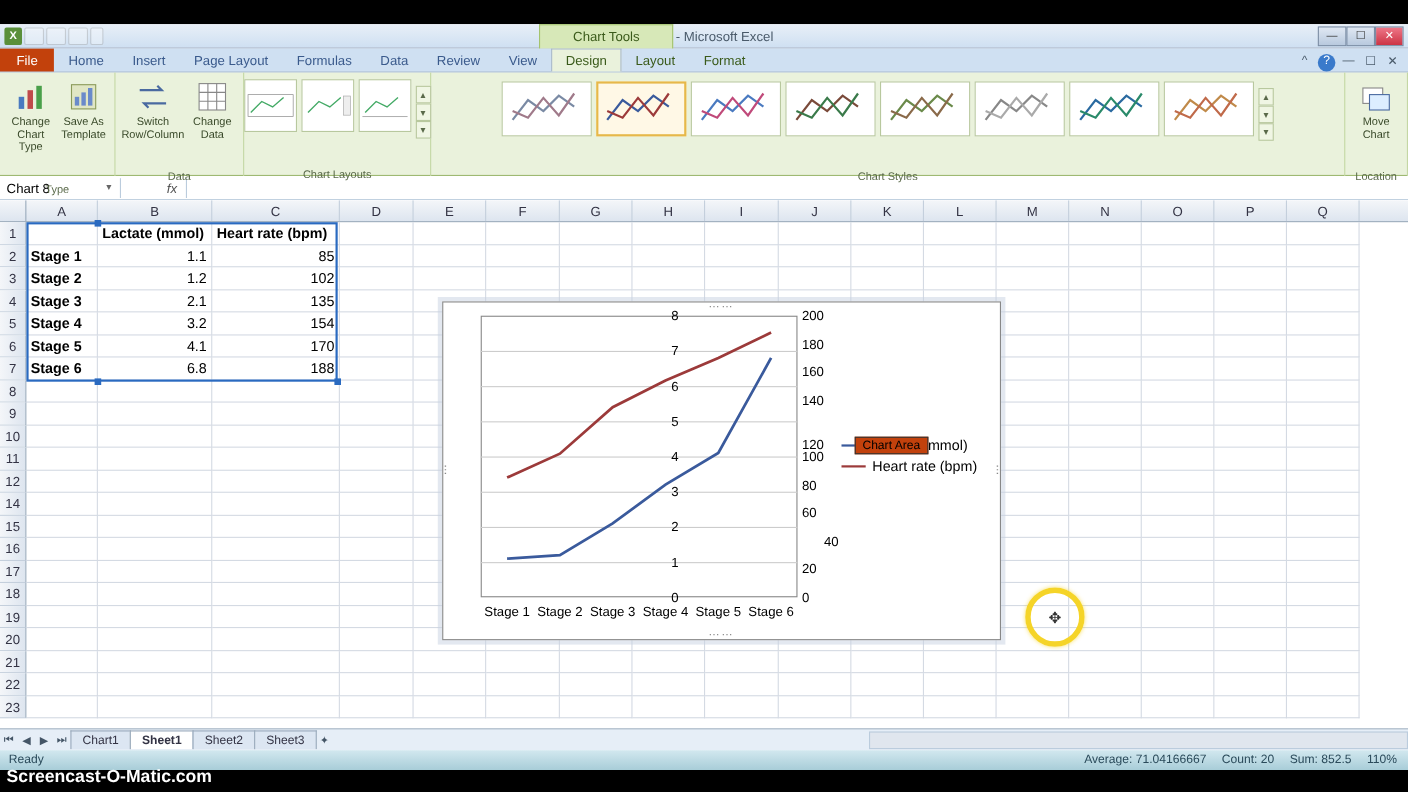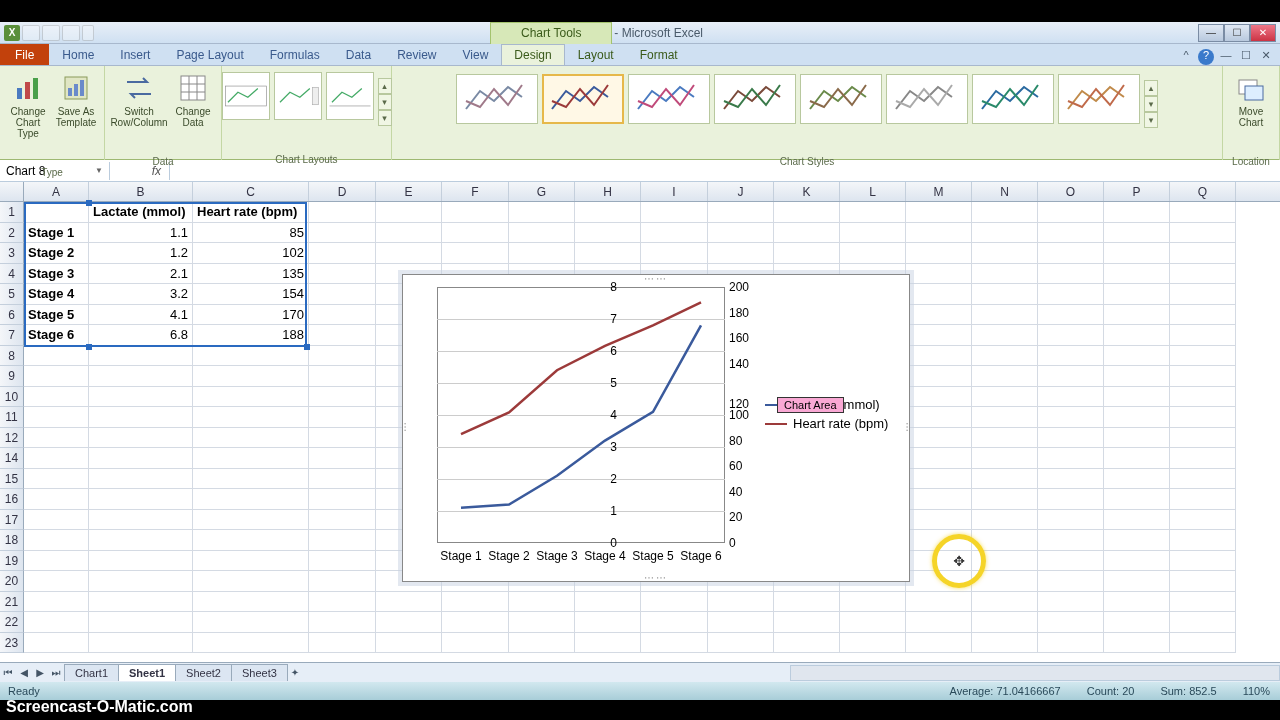--- a/index.html
+++ b/index.html
@@ -72,32 +72,32 @@
   .plot { position:absolute; left:34px; top:12px; width:288px; height:256px;}
   .plot-border{position:absolute;left:0;top:0;right:0;bottom:0;border-left:1px solid #888;border-bottom:1px solid #888;border-top:1px solid #888;border-right:1px solid #888;}
   .grid-line{position:absolute;left:0;right:0;border-top:1px solid #ccc;}
   .y1-label{position:absolute;right:292px;font-size:12px;transform:translateY(-50%);}
   .y2-label{position:absolute;left:326px;font-size:12px;transform:translateY(-50%);}
   .x-labels{position:absolute;left:34px;top:274px;display:flex;font-size:12px;}
   .x-labels span{width:48px;text-align:center;}
   .legend{position:absolute;left:362px;top:118px;font-size:13px;}
   .leg-row{display:flex;align-items:center;gap:6px;margin:4px 0;}
   .leg-line{width:22px;height:2px;}
-  .tooltip-ca{position:absolute;left:374px;top:122px;background:#f9a8d4;border:1px solid #333;font-size:11px;padding:1px 6px;}
+  .tooltip-ca{position:absolute;left:374px;top:122px;background:#c2410c;border:1px solid #333;font-size:11px;padding:1px 6px;}
 
   
   .sheet-tabs { height:20px; background:#e6eef7; border-top:1px solid #9ab; display:flex; align-items:center; font-size:11px;}
   .nav-btn{width:16px;text-align:center;color:#456;font-size:10px;}
   .stab{padding:2px 10px;border:1px solid #9ab;border-bottom:none;background:#dce6f2;color:#334;margin-right:-1px;}
   .stab.active{background:#fff;font-weight:bold;}
   .hscroll{flex:1;}
   .hscroll-bar{margin-left:auto;width:490px;height:16px;background:#e0e6ee;border:1px solid #bcd;position:relative;}
 
   .status-bar{height:18px;background:linear-gradient(to bottom,#d2e8ef,#a8cdd8);display:flex;align-items:center;font-size:11px;color:#2a4a5a;padding:0 8px;position:relative;}
-  .status-right{position:absolute;right:10px;display:flex;gap:26px;}
+  .status-right{position:absolute;right:10px;display:flex;gap:14px;}
 
   .cursor-ring{position:absolute;left:932px;top:352px;width:54px;height:54px;border:5px solid #f5d428;border-radius:50%;box-shadow:0 0 4px rgba(245,212,40,0.7);pointer-events:none;}
   .cursor-ring::after{content:"✥";position:absolute;left:50%;top:50%;transform:translate(-50%,-50%);font-size:14px;color:#333;}
 
   .watermark{position:absolute;left:6px;bottom:4px;color:#fff;font-size:16px;font-weight:bold;}
 
   
   .mini-lines{width:74px;height:40px;}
 </style>
 </head>
@@ -805,21 +805,21 @@
           <div class="y1-label" style="top: 172px;">3</div>
           <div class="y1-label" style="top: 140px;">4</div>
           <div class="y1-label" style="top: 108px;">5</div>
           <div class="y1-label" style="top: 76px;">6</div>
           <div class="y1-label" style="top: 44px;">7</div>
           <div class="y1-label" style="top: 12px;">8</div>
         </div>
       <div id="y2-labels">
           <div class="y2-label" style="top: 268px;">0</div>
           <div class="y2-label" style="top: 242.4px;">20</div>
-          <div class="y2-label" style="top: 216.8px;">40</div>
+          <div class="y2-label" style="top: 216.8px; margin-left: 20px;">40</div>
           <div class="y2-label" style="top: 191.2px;">60</div>
           <div class="y2-label" style="top: 165.6px;">80</div>
           <div class="y2-label" style="top: 140px;">100</div>
           <div class="y2-label" style="top: 129px;">120</div>
           <div class="y2-label" style="top: 88.8px;">140</div>
           <div class="y2-label" style="top: 63.2px;">160</div>
           <div class="y2-label" style="top: 37.6px;">180</div>
           <div class="y2-label" style="top: 12px;">200</div>
         </div>
       <div class="x-labels" id="x-labels">

